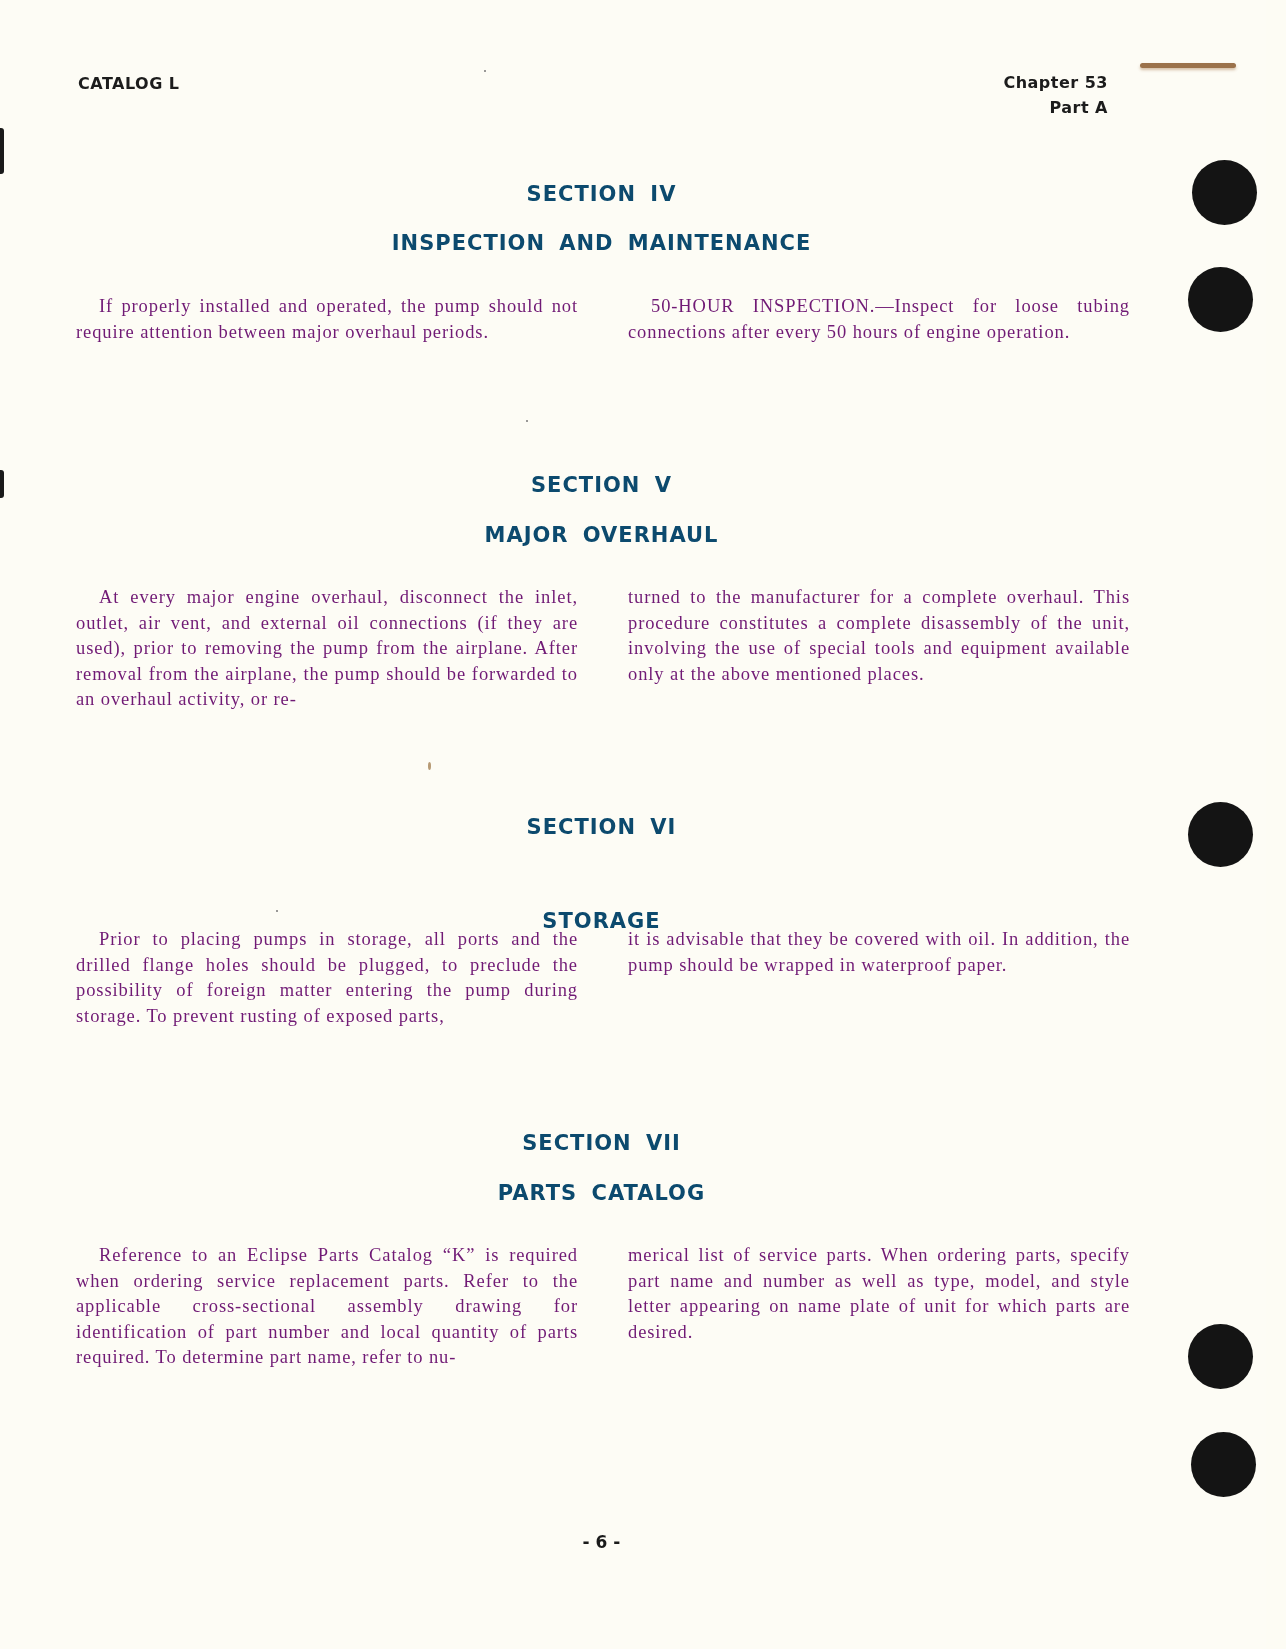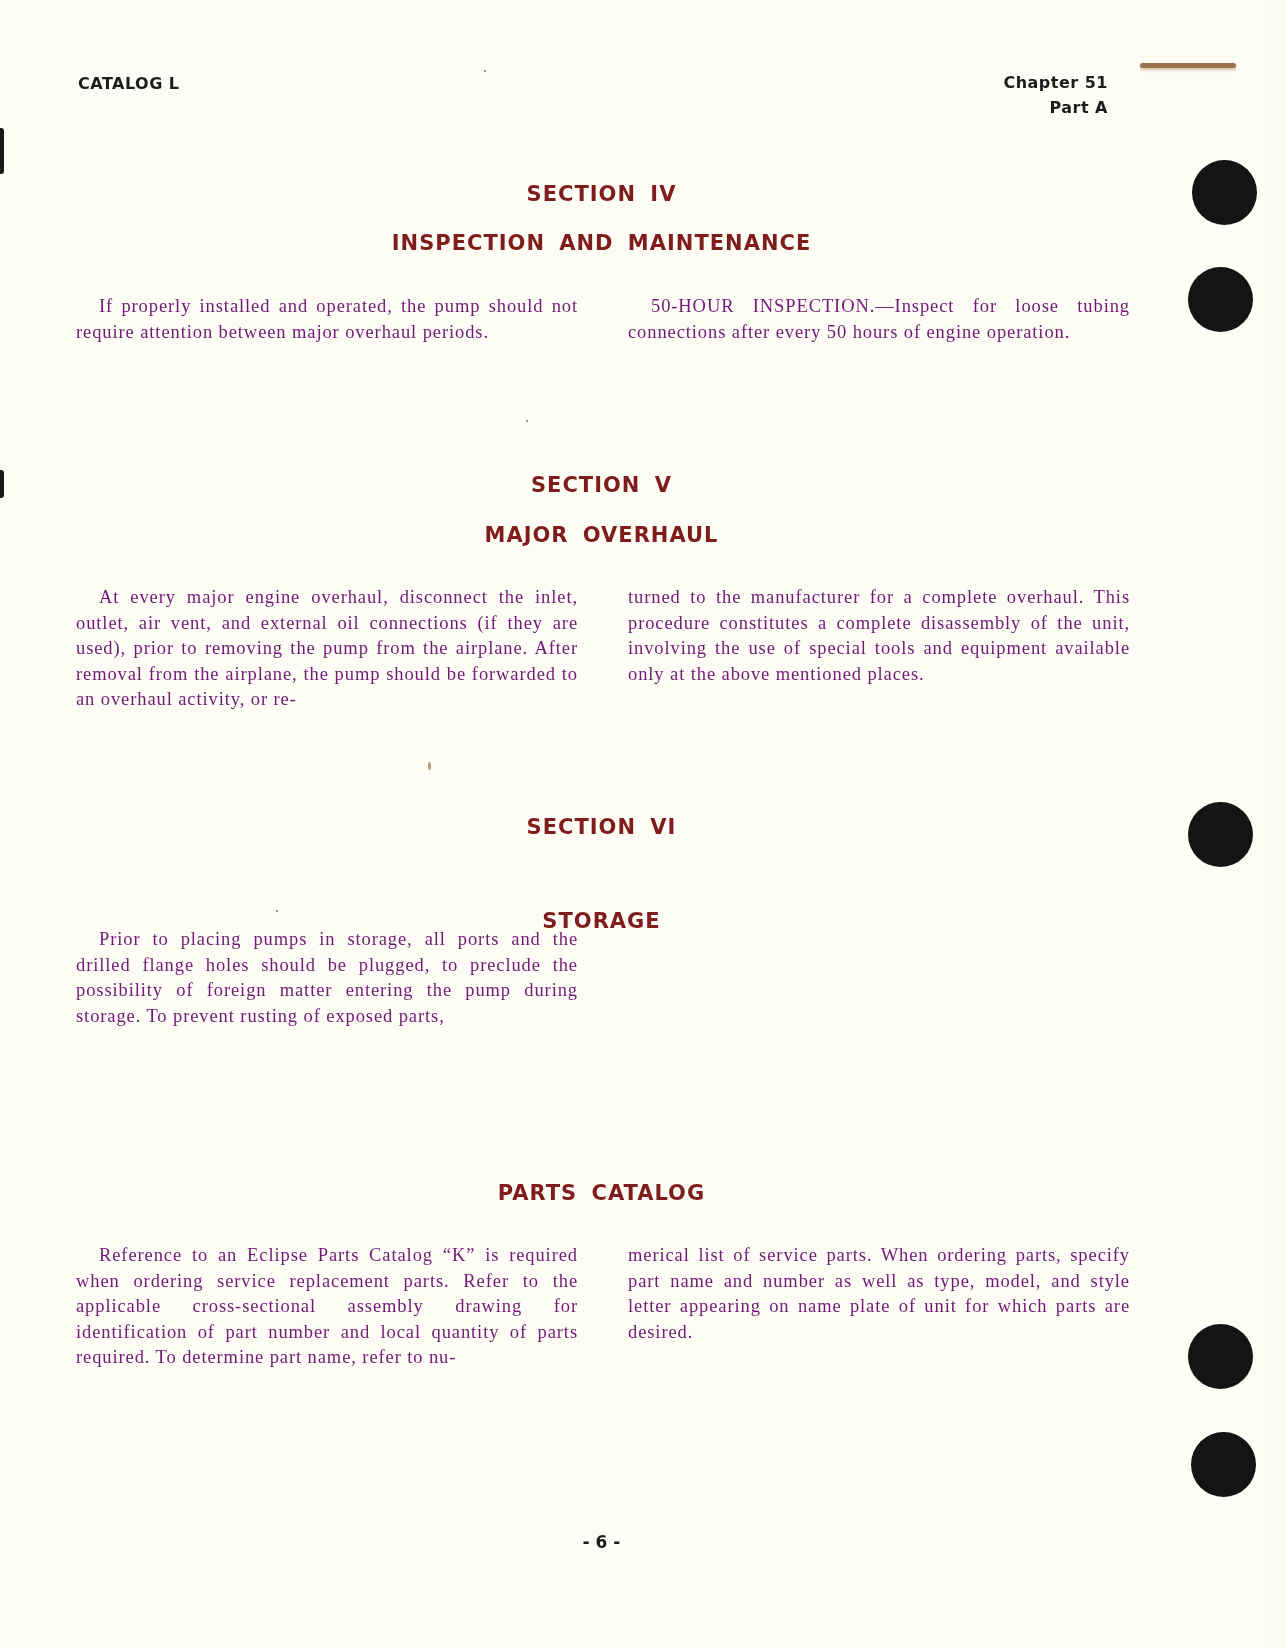--- a/index.html
+++ b/index.html
@@ -50,21 +50,21 @@
     .section-title {
       position: absolute;
       left: 0;
       width: 1203px;
       text-align: center;
       font-family: "DejaVu Sans", sans-serif;
       font-weight: bold;
       font-size: 21px;
       letter-spacing: 1px;
       word-spacing: 6px;
-      color: #7f1d1d;
+      color: #0c4a6e;
     }
     .col {
       position: absolute;
       width: 502px;
       font-family: "Liberation Serif", serif;
       font-size: 18.5px;
       line-height: 25.6px;
       letter-spacing: 0.9px;
       text-align: justify;
       text-align-last: left;
@@ -106,21 +106,21 @@
       border-radius: 50%;
     }
   </style>
 </head>
 <body>
 
 <div class="page">
 
   <div class="hdr hdr-left">CATALOG L</div>
   <div class="hdr hdr-right">
-    <div>Chapter 51</div>
+    <div>Chapter 53</div>
     <div>Part A</div>
   </div>
   <div class="stain"></div>
 
   <div class="hole" style="left:1192px; top:160px;"></div>
   <div class="hole" style="left:1188px; top:267px;"></div>
   <div class="hole" style="left:1188px; top:802px;"></div>
   <div class="hole" style="left:1188px; top:1324px;"></div>
   <div class="hole" style="left:1191px; top:1432px;"></div>
 
@@ -138,19 +138,21 @@
   <div class="col col-right indent" style="top:294px;">50-HOUR INSPECTION.—Inspect for loose tubing connections after every 50 hours of engine operation.</div>
 
   <div class="section-title" style="top:473px;">SECTION V</div>
   <div class="section-title" style="top:523px;">MAJOR OVERHAUL</div>
   <div class="col col-left indent" style="top:585px;">At every major engine overhaul, disconnect the inlet, outlet, air vent, and external oil connections (if they are used), prior to removing the pump from the airplane. After removal from the airplane, the pump should be forwarded to an overhaul activity, or re-</div>
   <div class="col col-right" style="top:585px;">turned to the manufacturer for a complete overhaul. This procedure constitutes a complete disassembly of the unit, involving the use of special tools and equipment available only at the above mentioned places.</div>
 
   <div class="section-title" style="top:815px;">SECTION VI</div>
   <div class="section-title" style="top:865px;margin-top:44px;">STORAGE</div>
   <div class="col col-left indent" style="top:927px;">Prior to placing pumps in storage, all ports and the drilled flange holes should be plugged, to preclude the possibility of foreign matter entering the pump during storage. To prevent rusting of exposed parts,</div>
+  <div class="col col-right" style="top:927px;">it is advisable that they be covered with oil. In addition, the pump should be wrapped in waterproof paper.</div>
 
+  <div class="section-title" style="top:1131px;">SECTION VII</div>
   <div class="section-title" style="top:1181px;">PARTS CATALOG</div>
   <div class="col col-right" style="top:1243px;">merical list of service parts. When ordering parts, specify part name and number as well as type, model, and style letter appearing on name plate of unit for which parts are desired.</div>
   <div class="col col-left indent" style="top:1243px;">Reference to an Eclipse Parts Catalog “K” is required when ordering service replacement parts. Refer to the applicable cross-sectional assembly drawing for identification of part number and local quantity of parts required. To determine part name, refer to nu-</div>
 
   <div class="page-number">- 6 -</div>
 </div>
 
 </body></html>

